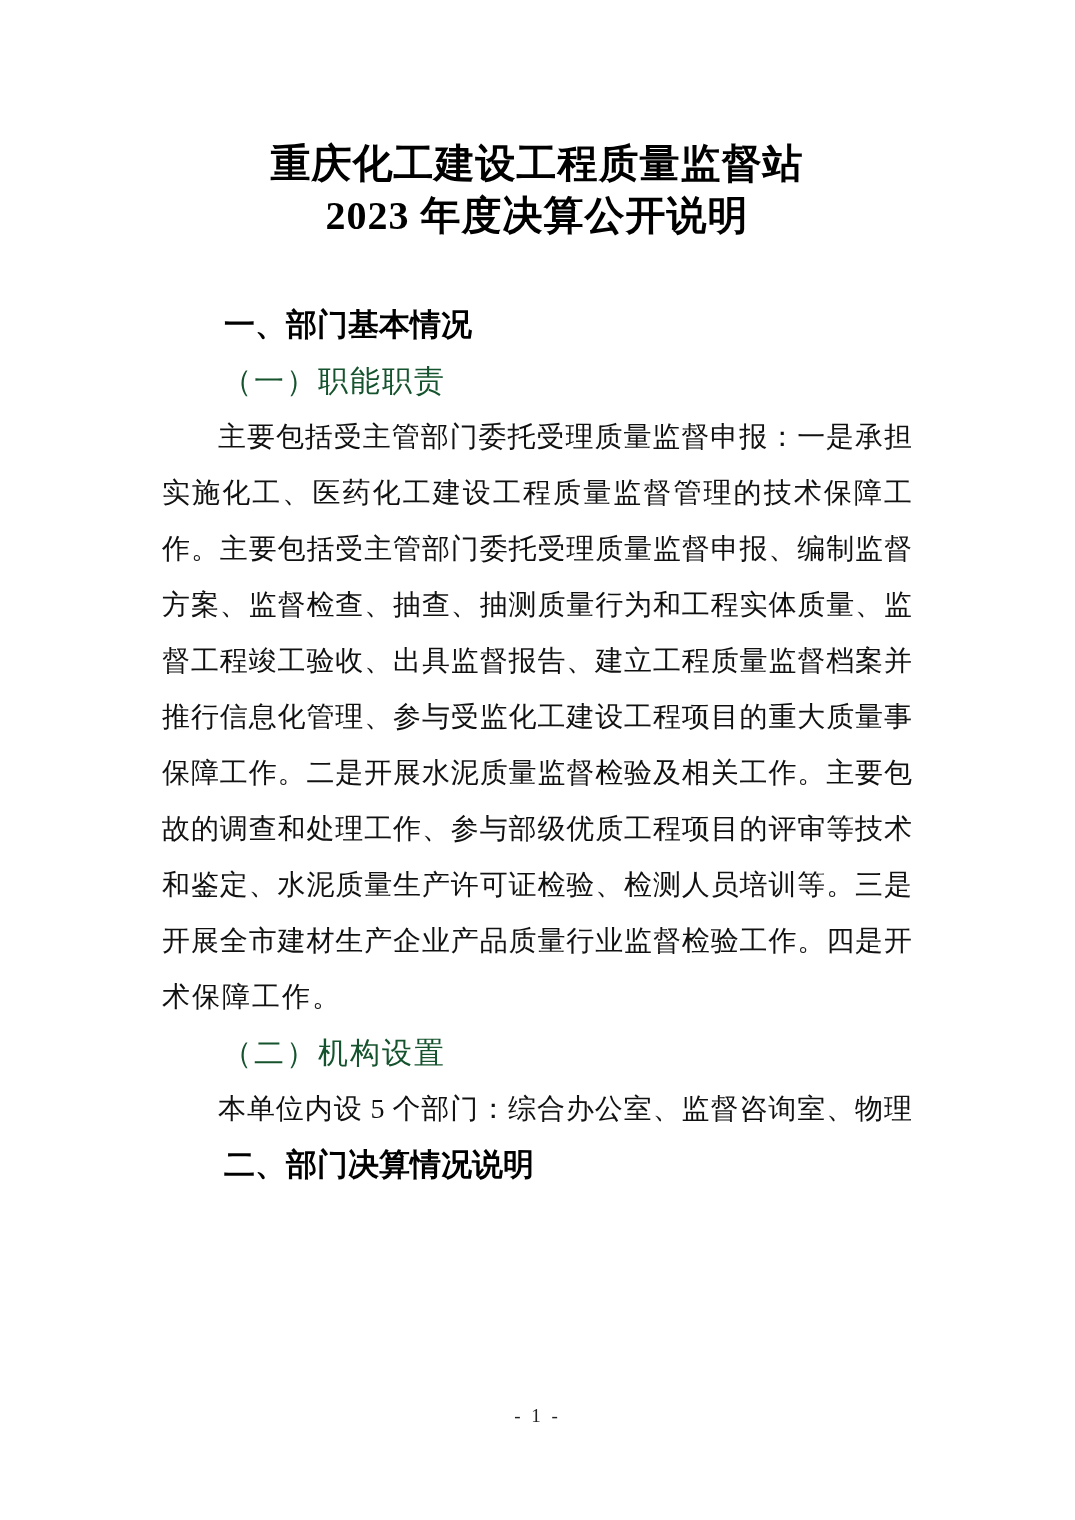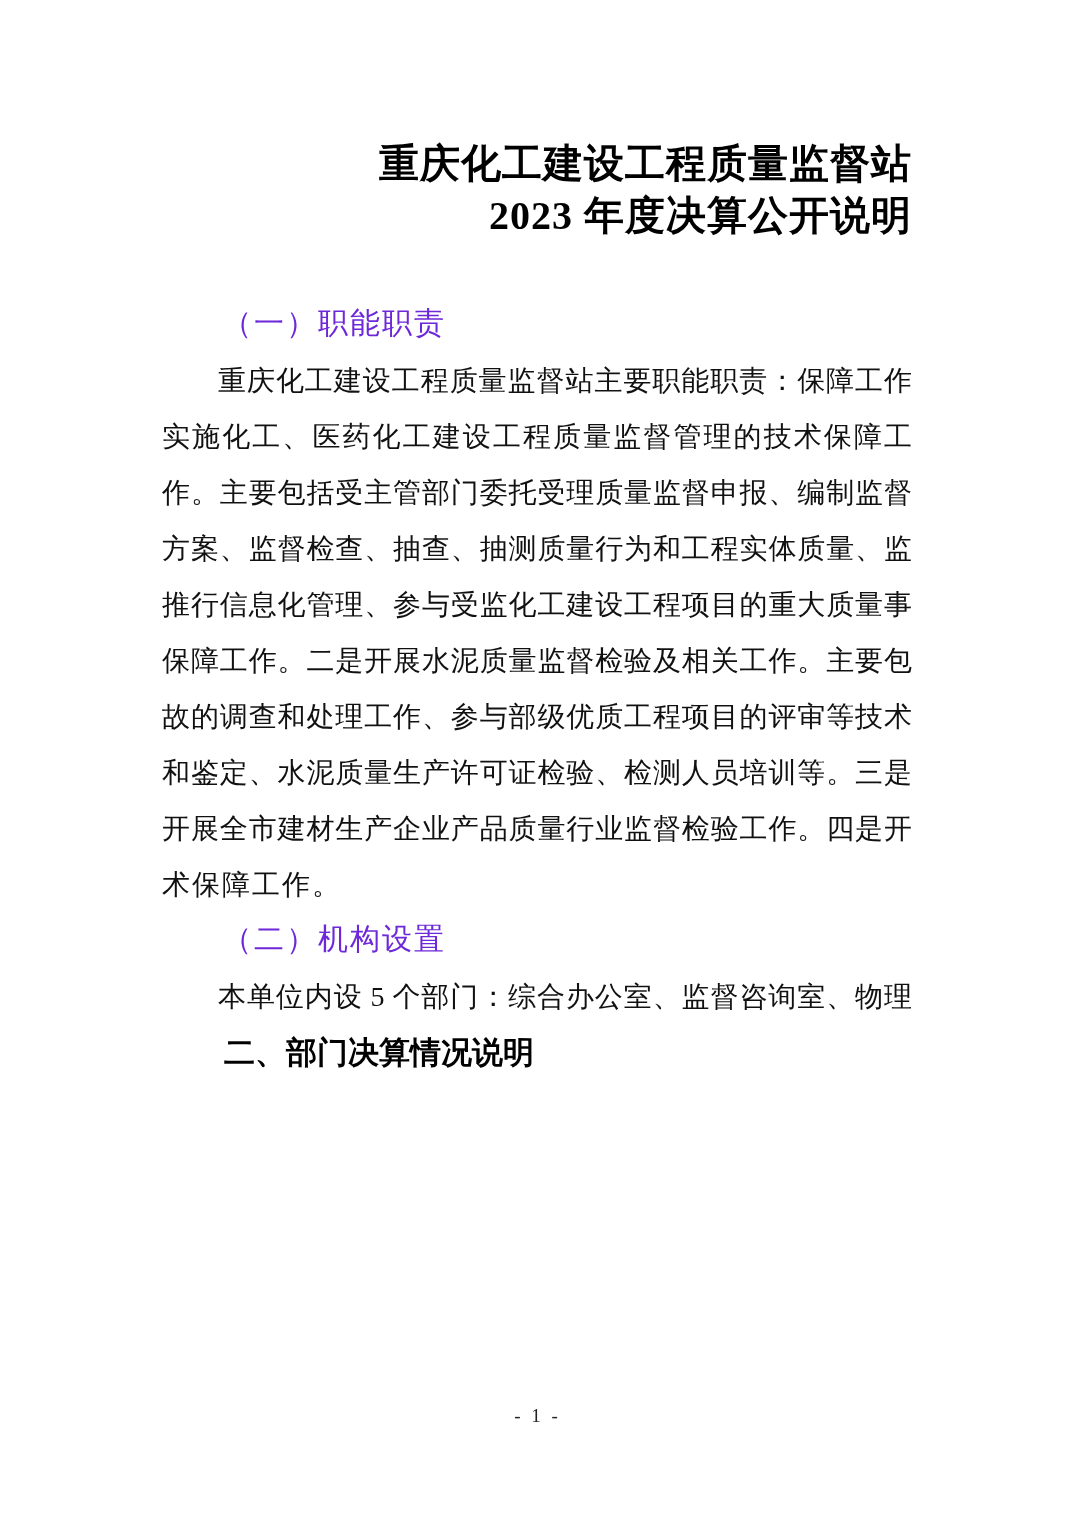--- a/index.html
+++ b/index.html
@@ -13,47 +13,47 @@
     overflow: hidden;
   }
   .content {
     position: absolute;
     left: 162px;
     top: 0;
     width: 750px;
   }
   .doc-title {
     padding-top: 138px;
-    text-align: right;
+    text-align: center;
     font-weight: 700;
     font-size: 40px;
     line-height: 52px;
     letter-spacing: 1px;
     font-family: "Liberation Serif", "DejaVu Serif", serif;
   }
   .title-gap { height: 55px; }
   .line {
     height: 56px;
     line-height: 56px;
     font-size: 28px;
   }
   .h1 {
     font-family: "Liberation Sans", "DejaVu Sans", sans-serif;
     font-weight: 700;
     font-size: 31px;
     text-indent: 2em;
     color: #000000;
   }
   .sub {
-    font-family: Liberation Mono, monospace;
+    font-family: Liberation Serif, serif;
     font-weight: 400;
     font-size: 30px;
     text-indent: 2em;
     letter-spacing: 2px;
-    color: #6d28d9;
+    color: #14532d;
   }
   .body-line {
     font-family: "Liberation Serif", "DejaVu Serif", serif;
     font-weight: 400;
     color: #111111;
     text-align: justify;
     text-align-last: justify;
     text-justify: inter-character;
   }
   .body-line.first { text-indent: 2em; }
@@ -79,26 +79,28 @@
 <div class="page">
   <div class="content">
 
     <div class="doc-title">
       <div>重庆化工建设工程质量监督站</div>
       <div>2023 年度决算公开说明</div>
     </div>
 
     <div class="title-gap"></div>
 
+    <div class="line h1">一、部门基本情况</div>
     <div class="line sub">（一）职能职责</div>
 
-    <div class="line body-line first">重庆化工建设工程质量监督站主要职能职责：保障工作</div>
+    <div class="line body-line first">主要包括受主管部门委托受理质量监督申报：一是承担</div>
     <div class="line body-line">实施化工、医药化工建设工程质量监督管理的技术保障工</div>
     <div class="line body-line">作。主要包括受主管部门委托受理质量监督申报、编制监督</div>
     <div class="line body-line">方案、监督检查、抽查、抽测质量行为和工程实体质量、监</div>
+    <div class="line body-line">督工程竣工验收、出具监督报告、建立工程质量监督档案并</div>
     <div class="line body-line">推行信息化管理、参与受监化工建设工程项目的重大质量事</div>
     <div class="line body-line">保障工作。二是开展水泥质量监督检验及相关工作。主要包</div>
     <div class="line body-line">故的调查和处理工作、参与部级优质工程项目的评审等技术</div>
     <div class="line body-line">和鉴定、水泥质量生产许可证检验、检测人员培训等。三是</div>
     <div class="line body-line">开展全市建材生产企业产品质量行业监督检验工作。四是开</div>
     <div class="line body-line last">术保障工作。</div>
 
     <div class="line sub">（二）机构设置</div>
 
     <div class="line body-line first">本单位内设 5 个部门：综合办公室、监督咨询室、物理</div>

